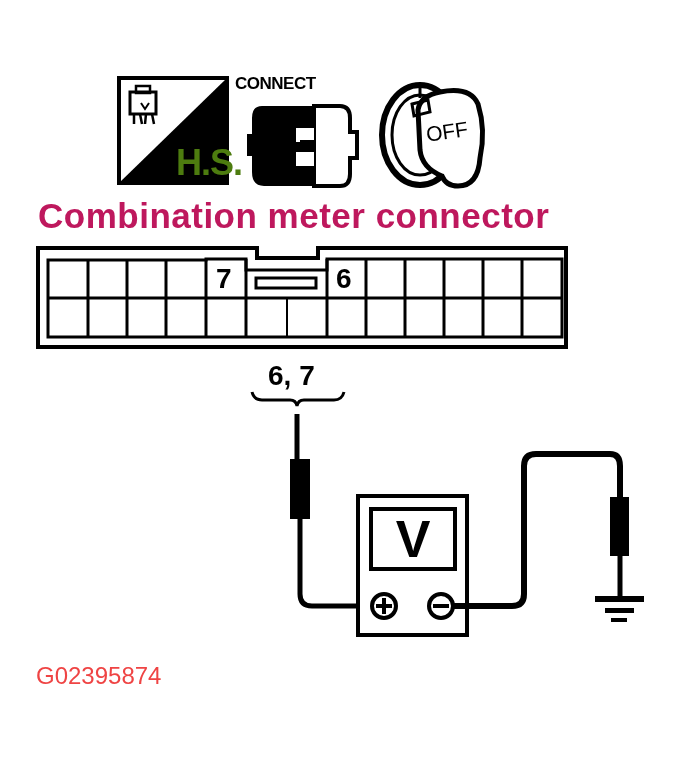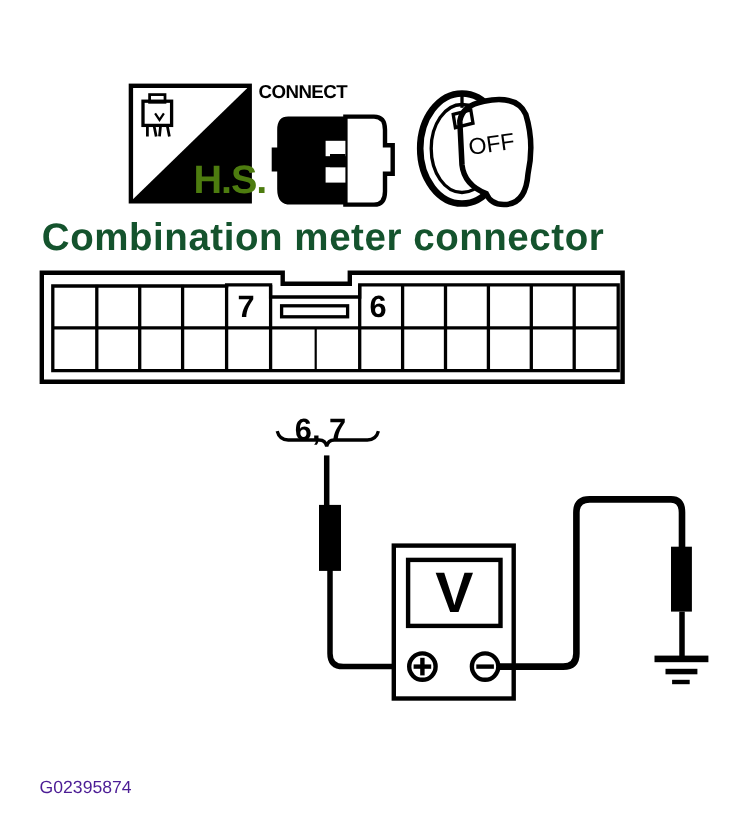--- a/index.html
+++ b/index.html
@@ -1,33 +1,33 @@
 <!DOCTYPE html>
 <html><head>
 <meta charset="utf-8">
 <style>
   html, body { margin: 0; padding: 0; background: #ffffff; }
   body { width: 680px; height: 759px; position: relative; overflow: hidden; font-family: "Liberation Sans", sans-serif; }
   .layer { position: absolute; left: 0; top: 0; }
   .title {
     position: absolute; left: 38px; top: 196px;
     font-family: "Liberation Sans", sans-serif; font-weight: bold;
-    font-size: 35px; letter-spacing: 0.5px; color: #14532d; white-space: nowrap;
+    font-size: 35px; letter-spacing: 0.5px; color: #be185d; white-space: nowrap;
   }
   .figid {
     position: absolute; left: 36px; top: 662px;
-    font-family: "Liberation Sans", sans-serif; font-size: 16px; color: #4c1d95; margin-top: 46px;
+    font-family: "Liberation Sans", sans-serif; font-size: 24px; color: #ef4444;
   }
   .pinlabel {
     position: absolute; font-family: "Liberation Sans", sans-serif; font-weight: bold;
     font-size: 28px; color: #000; line-height: 1;
   }
   .callout {
     position: absolute; left: 268px; top: 360px;
-    font-family: "Liberation Sans", sans-serif; font-weight: bold; font-size: 28px; color: #000; margin-top: 15px;
+    font-family: "Liberation Sans", sans-serif; font-weight: bold; font-size: 28px; color: #000;
   }
   .meter-v {
     position: absolute; left: 370px; top: 508px; width: 86px; height: 62px;
     display: flex; align-items: center; justify-content: center;
     font-family: "Liberation Sans", sans-serif; font-weight: bold; font-size: 52px; color: #000;
   }
   .icon-hs-text {
     position: absolute; left: 176px; top: 142px;
     font-family: "Liberation Sans", sans-serif; font-weight: bold; font-size: 36px; color: #4d7c0f;
     letter-spacing: -1px;

